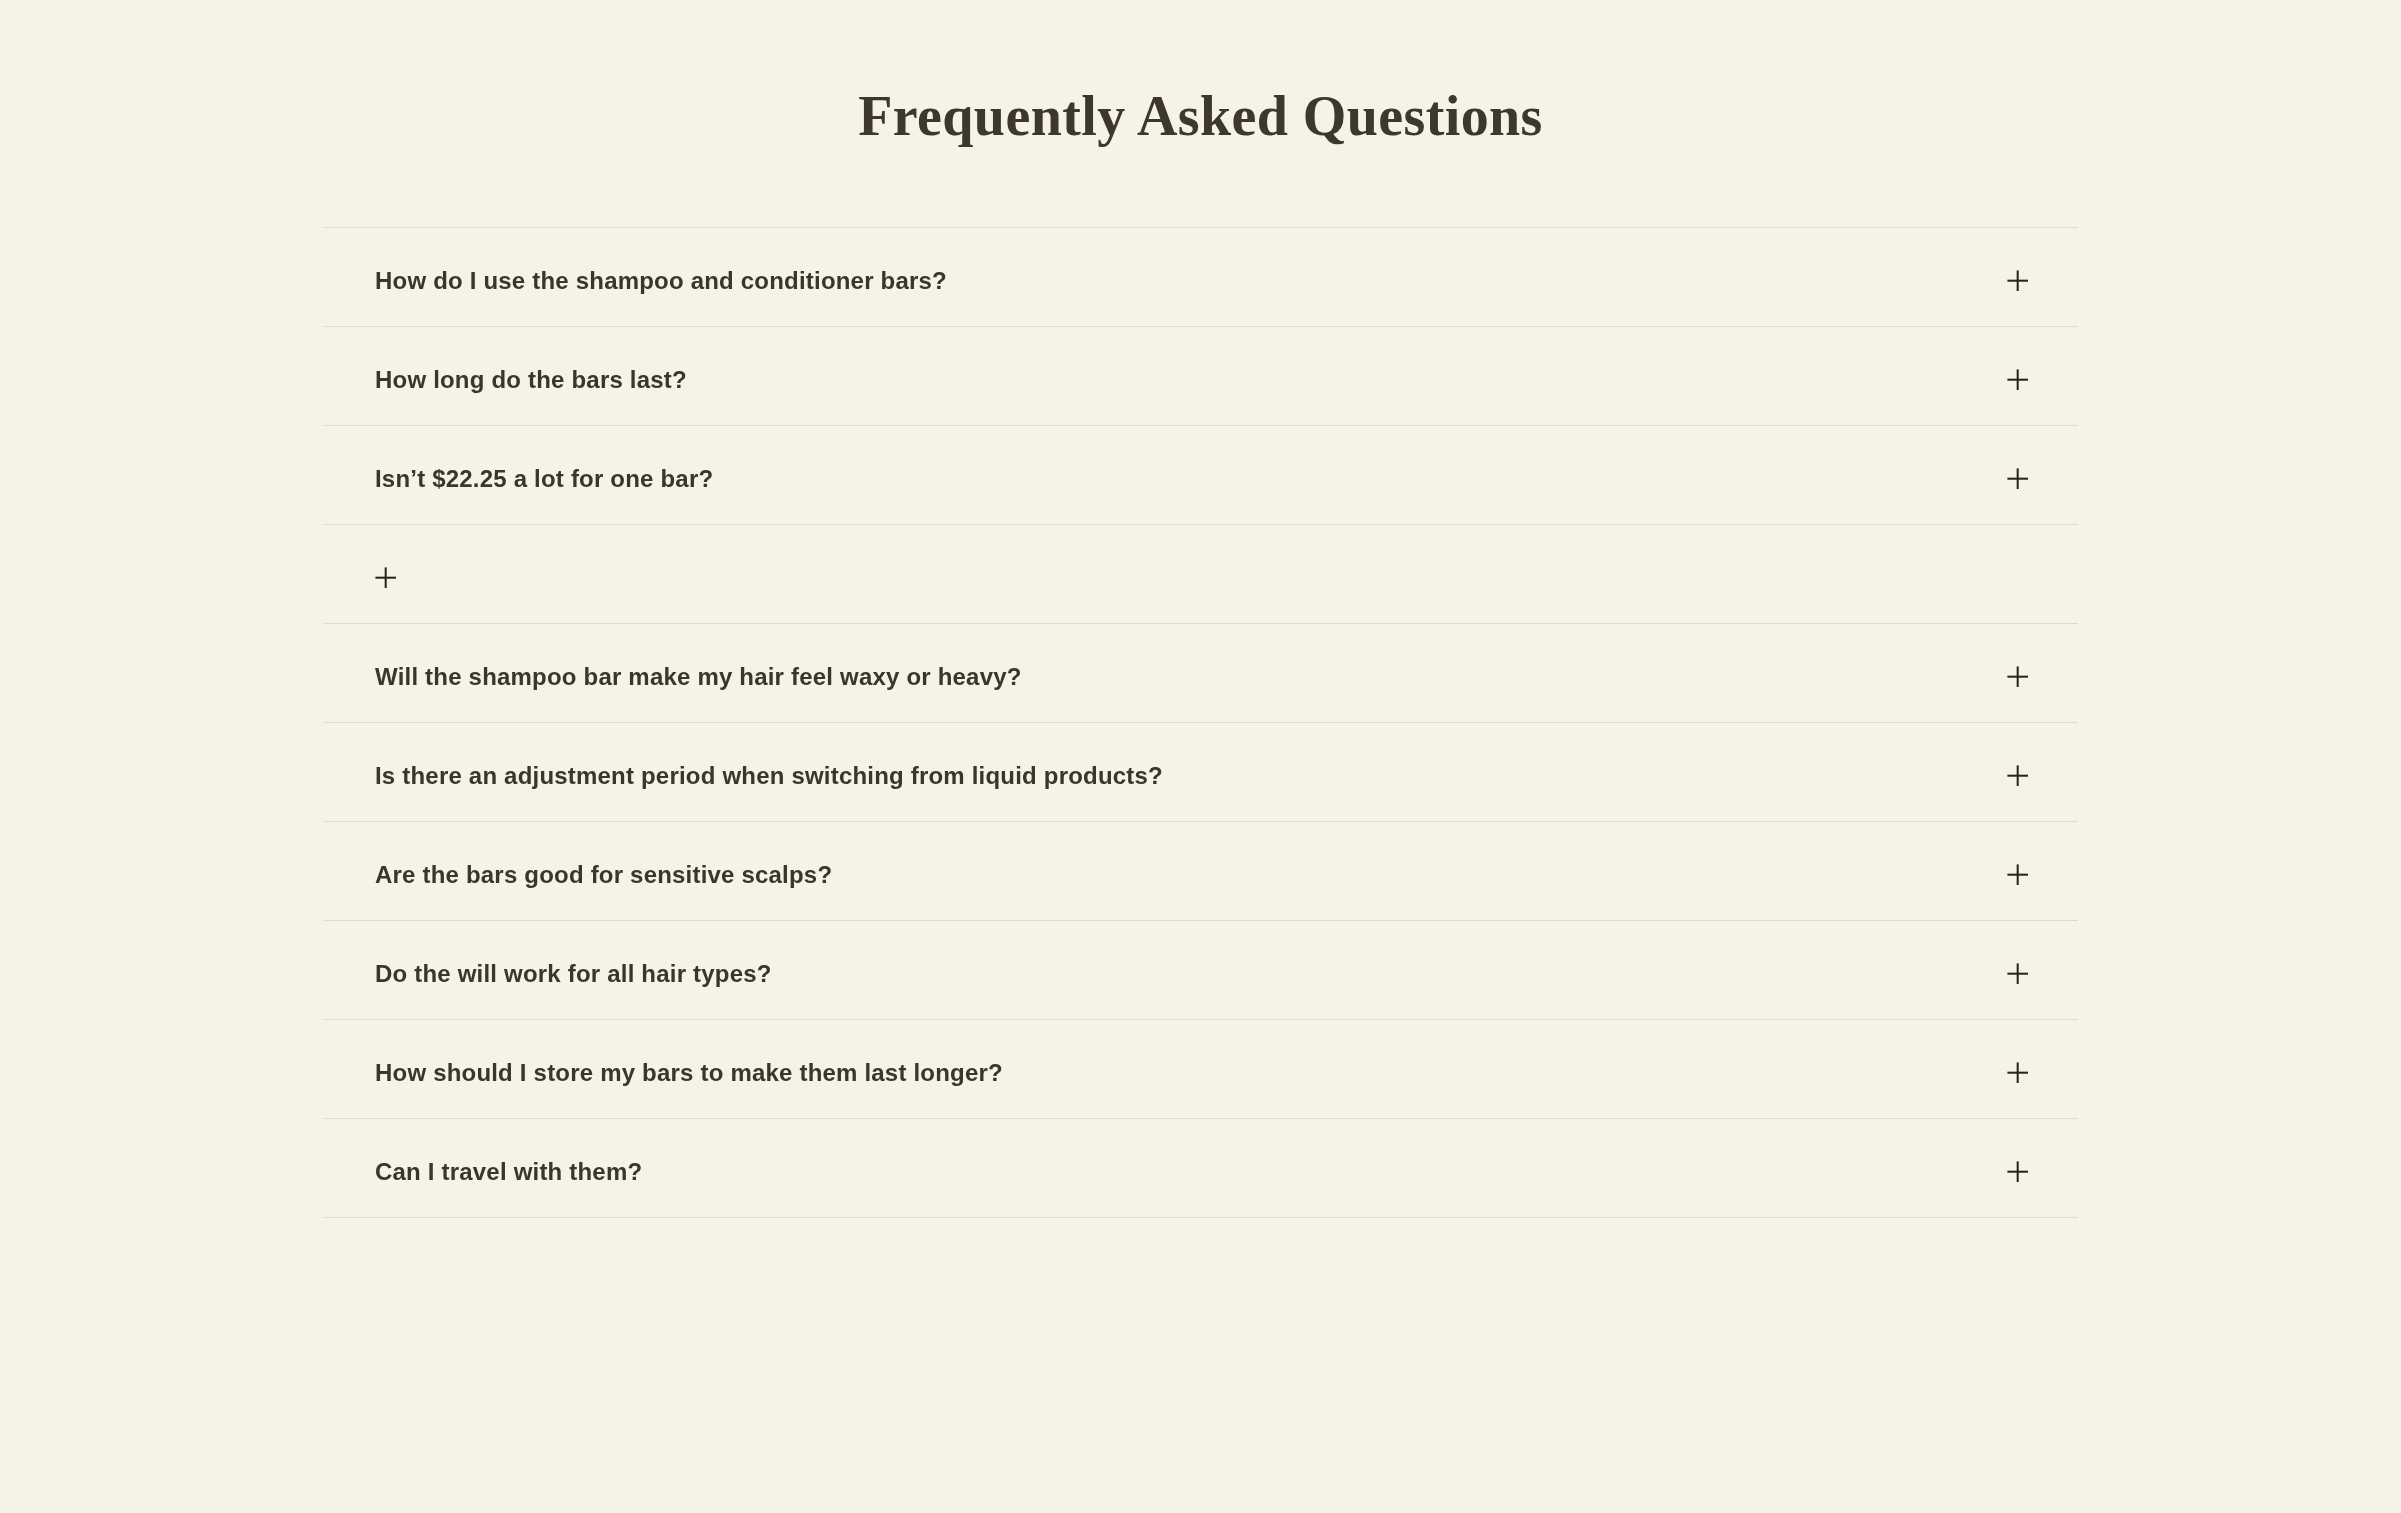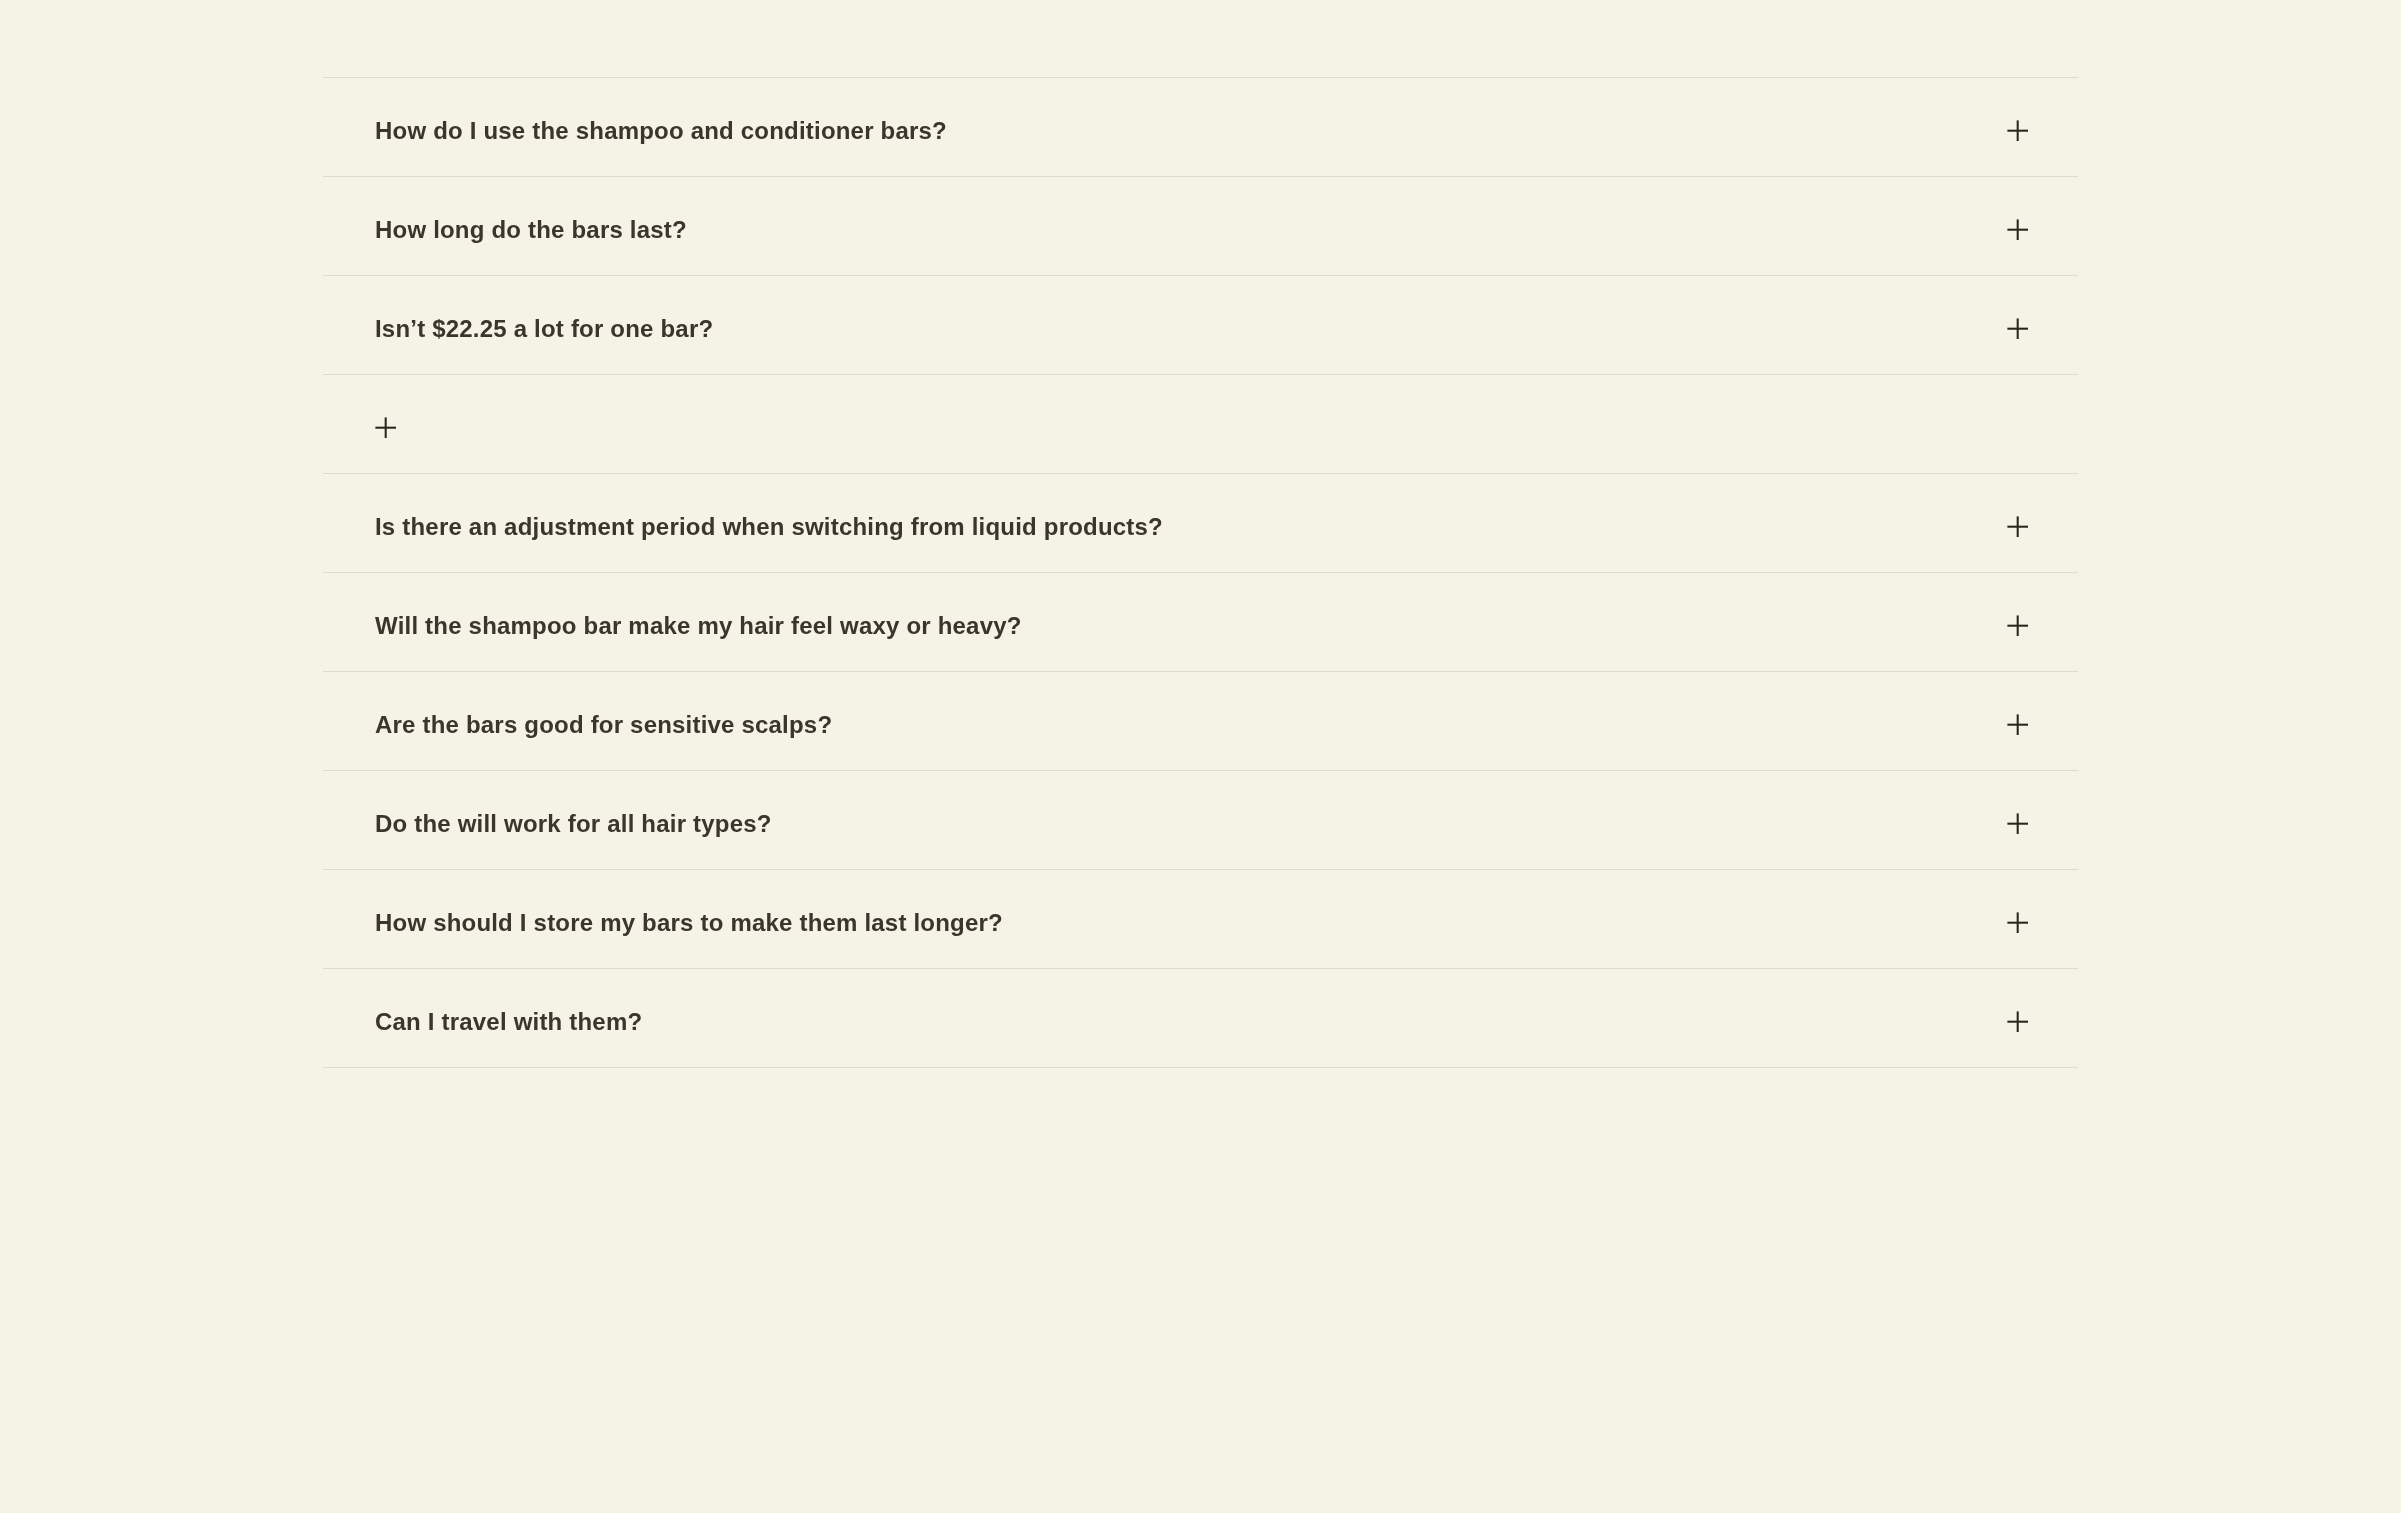--- a/index.html
+++ b/index.html
@@ -61,20 +61,21 @@
     align-items: center;
     justify-content: center;
   }
   .plus svg { display: block; }
   .plus line { stroke: var(--icon); stroke-width: 2.6; }
 </style>
 </head>
 <body>
 
 <main class="faq-section">
+  <h1 class="page-title">Frequently Asked Questions</h1>
 
   <ul class="faq-list">
     <li class="faq-row" role="button">
       <span class="faq-question">How do I use the shampoo and conditioner bars?</span>
       <span class="plus">
           <svg width="21.4" height="21.4" viewBox="0 0 27 27">
             <line x1="13.5" y1="0.5" x2="13.5" y2="26.5"></line>
             <line x1="0.5" y1="13.5" x2="26.5" y2="13.5"></line>
           </svg>
         </span>
@@ -99,30 +100,30 @@
     </li>
     <li class="faq-row" role="button">
       <span class="plus">
           <svg width="21.4" height="21.4" viewBox="0 0 27 27">
             <line x1="13.5" y1="0.5" x2="13.5" y2="26.5"></line>
             <line x1="0.5" y1="13.5" x2="26.5" y2="13.5"></line>
           </svg>
         </span>
     </li>
     <li class="faq-row" role="button">
-      <span class="faq-question">Is there an adjustment period when switching from liquid products?</span>
+      <span class="faq-question">Will the shampoo bar make my hair feel waxy or heavy?</span>
       <span class="plus">
           <svg width="21.4" height="21.4" viewBox="0 0 27 27">
             <line x1="13.5" y1="0.5" x2="13.5" y2="26.5"></line>
             <line x1="0.5" y1="13.5" x2="26.5" y2="13.5"></line>
           </svg>
         </span>
     </li>
     <li class="faq-row" role="button">
-      <span class="faq-question">Will the shampoo bar make my hair feel waxy or heavy?</span>
+      <span class="faq-question">Is there an adjustment period when switching from liquid products?</span>
       <span class="plus">
           <svg width="21.4" height="21.4" viewBox="0 0 27 27">
             <line x1="13.5" y1="0.5" x2="13.5" y2="26.5"></line>
             <line x1="0.5" y1="13.5" x2="26.5" y2="13.5"></line>
           </svg>
         </span>
     </li>
     <li class="faq-row" role="button">
       <span class="faq-question">Are the bars good for sensitive scalps?</span>
       <span class="plus">

